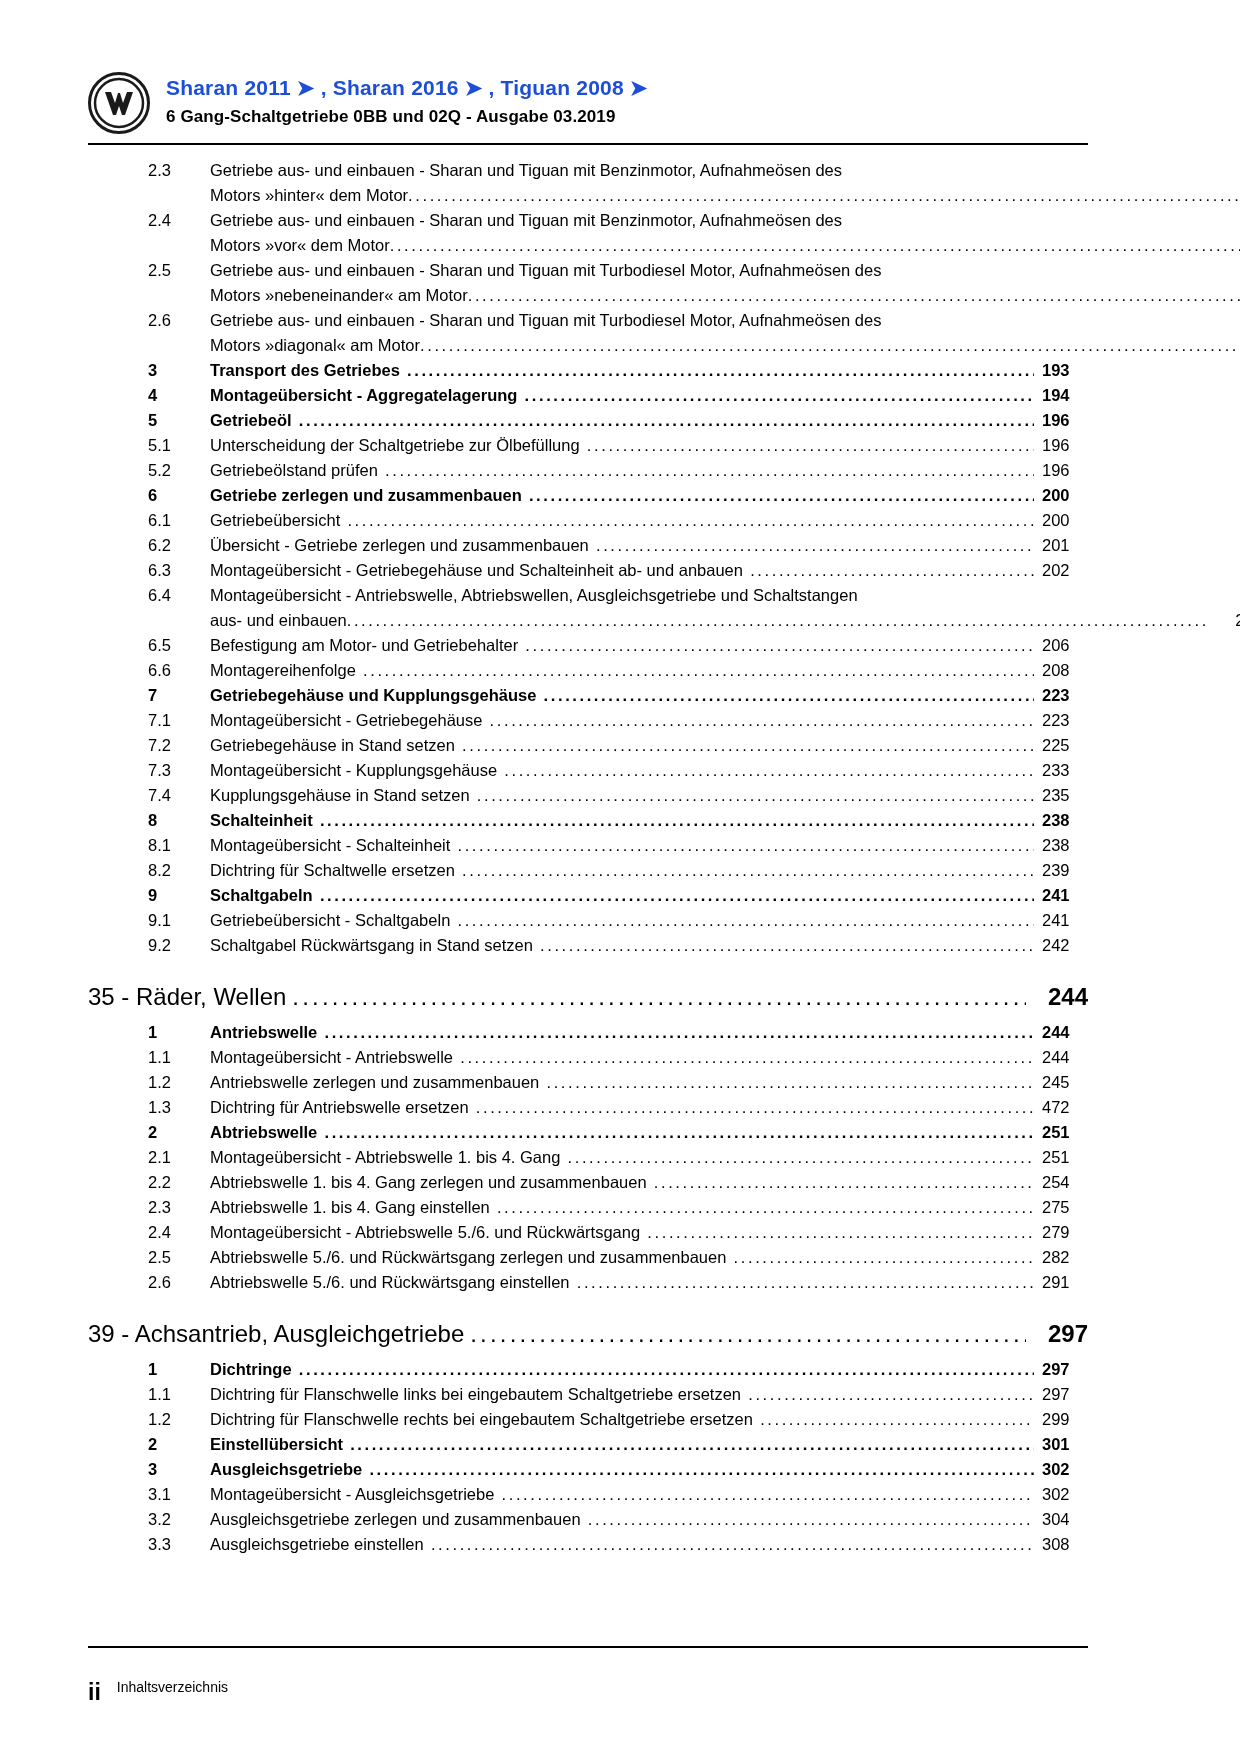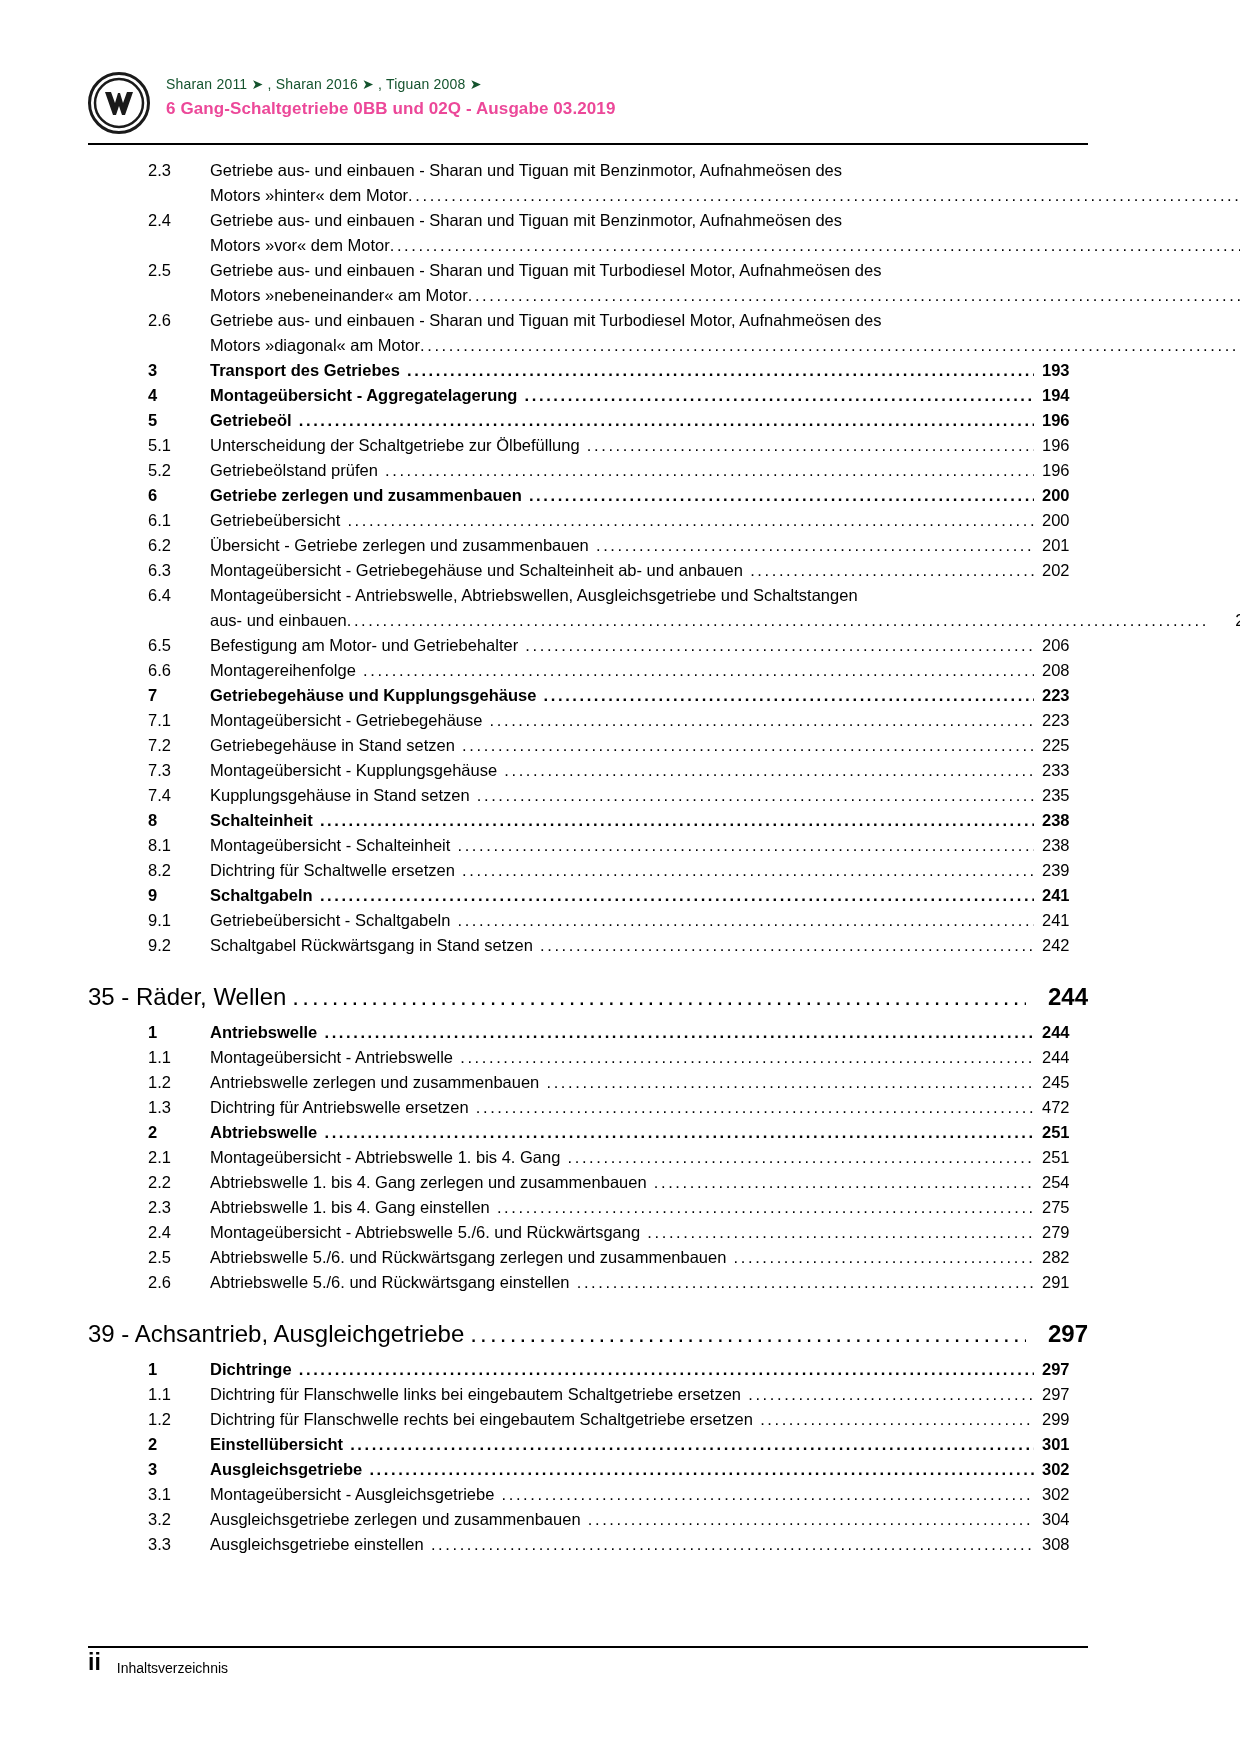--- a/index.html
+++ b/index.html
@@ -41,32 +41,32 @@
     background: #ffffff;
   }
   .logo svg { display:block; }
   .header-text {
     position: absolute;
     left: 78px;
     top: 6px;
     width: 910px;
   }
   .header-line1 {
-    font-size: 14px;
-    font-weight: normal;
+    font-size: 21px;
+    font-weight: bold;
     letter-spacing: 0.2px;
-    color: #14532d;
+    color: #1d4ed8;
     white-space: nowrap;
   }
   .header-line2 {
     font-size: 17px;
     font-weight: bold;
     letter-spacing: 0.1px;
     margin-top: 7px;
-    color: #ec4899;
+    color: #000000;
     white-space: nowrap;
   }
   .header-rule {
     position: absolute;
     left: 88px;
     top: 143px;
     width: 1000px;
     height: 2px;
     background: #000;
   }
@@ -176,24 +176,24 @@
     position: absolute;
     left: 88px;
     bottom: 106px;
     width: 1000px;
     height: 2px;
     background: #000;
   }
   .footer {
     position: absolute;
     left: 88px;
-    bottom: 78px;
+    bottom: 48px;
     width: 1000px;
     display: flex;
-    align-items: flex-end;
+    align-items: flex-start;
   }
   .footer .pno {
     font-size: 23px;
     font-weight: bold;
     margin-right: 16px;
   }
   .footer .ftxt {
     font-size: 14px;
   }
 </style>

